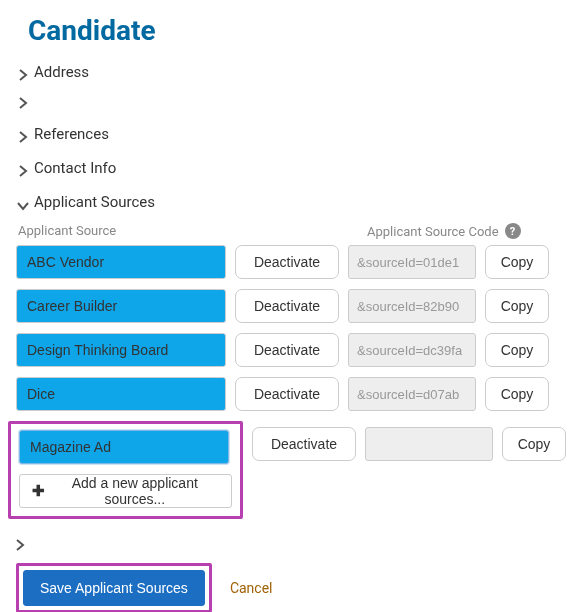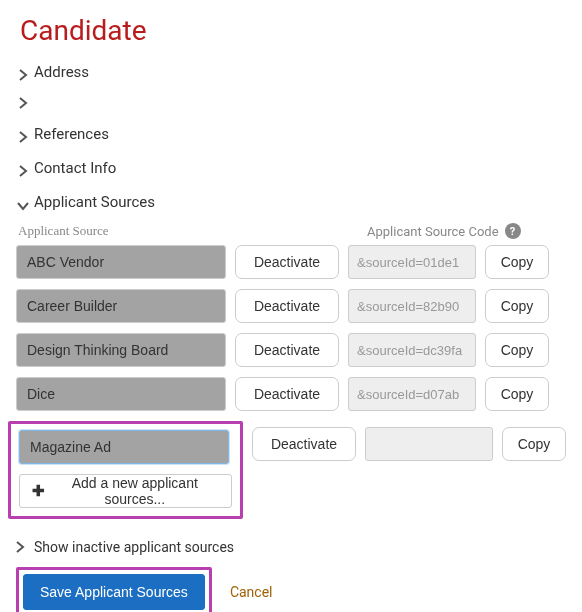--- a/index.html
+++ b/index.html
@@ -7,23 +7,23 @@
   body {
     width: 582px;
     height: 612px;
     font-family: -apple-system, BlinkMacSystemFont, "Segoe UI", Roboto, Arial, sans-serif;
     color: #333;
     padding: 10px 16px;
     background: #fff;
   }
   .page-title {
     font-size: 28px;
-    font-weight: 400;
-    color: #b91c1c;
-    margin: 4px 0 8px 4px;
+    font-weight: 700;
+    color: #0369a1;
+    margin: 4px 0 8px 12px;
   }
   .accordion-item {
     display: flex;
     align-items: flex-end;
     padding: 8px 0;
     cursor: pointer;
     color: #333;
     font-size: 15px;
   }
   .accordion-item .chev {
@@ -33,21 +33,21 @@
     margin-right: 4px;
     color: #555;
   }
   .sub-header-row {
     display: flex;
     font-size: 13px;
     color: #888;
     margin-top: 4px;
     margin-bottom: 6px;
   }
-  .sub-header-source { width: 238px; padding-left: 2px; font-family: Liberation Serif, serif; }
+  .sub-header-source { width: 238px; padding-left: 2px; }
   .sub-header-gap   { width: 113px; }
   .sub-header-code  { flex: 1; display: flex; align-items: center; gap: 6px; }
   .help-icon {
     display: inline-flex;
     align-items: center;
     justify-content: center;
     width: 16px; height: 16px;
     border-radius: 50%;
     background: #888;
     color: #fff;
@@ -61,21 +61,21 @@
     margin-bottom: 10px;
   }
   .source-input {
     width: 210px;
     height: 34px;
     border: 1px solid #ccc;
     border-radius: 3px;
     padding: 0 10px;
     font-size: 14px;
     color: #333;
-    background: #a3a3a3;
+    background: #0ea5e9;
   }
   .source-input.active {
     border: 1px solid #7fb7e6;
     box-shadow: 0 0 0 1px rgba(127,183,230,.4);
   }
   .btn {
     height: 34px;
     border: 1px solid #ccc;
     background: #fff;
     border-radius: 7px;
@@ -259,21 +259,20 @@
       </div>
     </div>
   </div>
 
 <div class="show-inactive">
   <span class="chev">
     <svg width="9" height="12" viewBox="0 0 9 12">
         <path d="M1 1 L7 6 L1 11" fill="none" stroke="#555" stroke-width="2"></path>
       </svg>
   </span>
-  <span>Show inactive applicant sources</span>
 </div>
 
 <div class="save-row">
   <span class="save-highlight">
     <button class="btn-primary">Save Applicant Sources</button>
   </span>
   <span class="cancel-link">Cancel</span>
 </div>
 
 </body></html>

